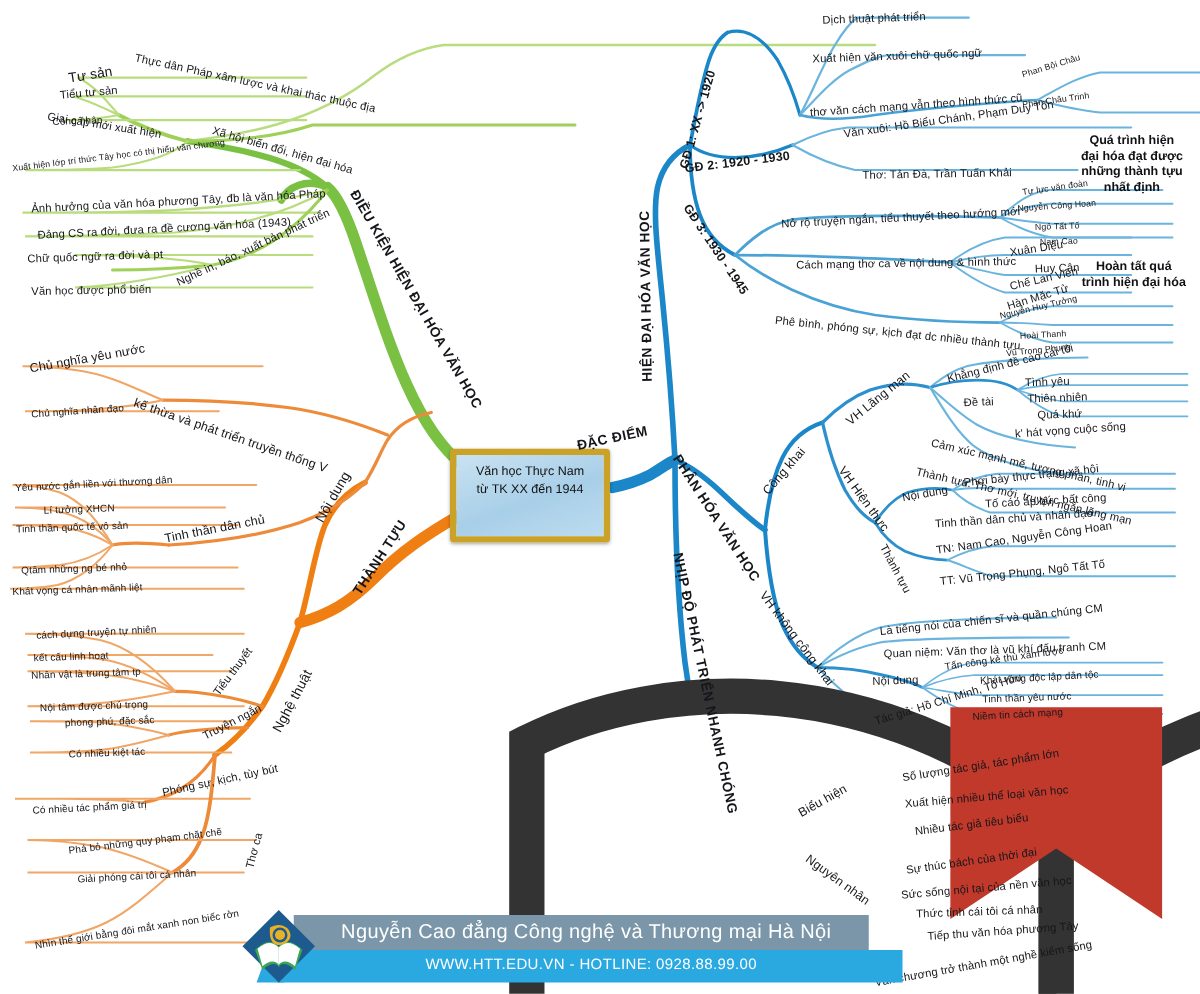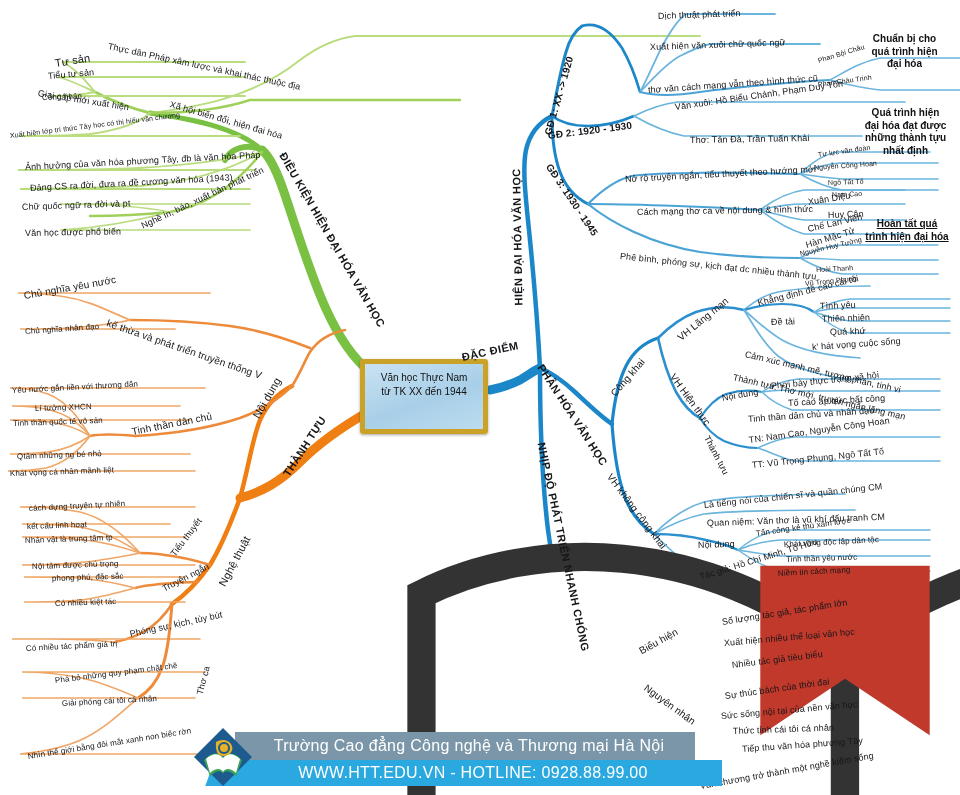--- a/index.html
+++ b/index.html
@@ -77,21 +77,21 @@
     position:absolute; left:28px; top:38px; width:22px; height:26px;
     background:#2aa8e0;
     transform: skewX(-20deg);
   }
   #footer .t1 {
     position:absolute; left:62px; top:15px; width:450px;
     color:#fff; font-size:16px; text-align:center; letter-spacing:.3px;
   }
   #footer .t2 {
     position:absolute; left:46px; top:42px; width:490px;
-    color:#fff; font-size:16px; text-align:center; letter-spacing:.3px;
+    color:#fff; font-size:12px; text-align:center; letter-spacing:.3px;
   }
   #logo { position:absolute; left:10px; top:4px; width:62px; height:62px; }
 </style>
 </head>
 <body>
 
 <div id="mindmap">
 
   <svg viewBox="0 0 960 795">
     <g fill="none" stroke-linecap="round">
@@ -316,28 +316,25 @@
   <div class="lbl s9" style="left:637px; top:208px; transform:rotate(-1deg);">Cách mạng thơ ca về nội dung &amp; hình thức</div>
   <div class="lbl s9" style="left:808px; top:198px; transform:rotate(-9deg);">Xuân Diệu</div>
   <div class="lbl s9" style="left:828px; top:211px; transform:rotate(-2deg);">Huy Cận</div>
   <div class="lbl s9" style="left:808px; top:225px; transform:rotate(-13deg);">Chế Lan Viên</div>
   <div class="lbl s9" style="left:806px; top:241px; transform:rotate(-17deg);">Hàn Mặc Tử</div>
   <div class="lbl s9" style="left:620px; top:252px; transform:rotate(6deg);">Phê bình, phóng sự, kịch đạt dc nhiều thành tựu</div>
   <div class="lbl s7" style="left:800px; top:250px; transform:rotate(-13deg);">Nguyễn Huy Tưởng</div>
   <div class="lbl s7" style="left:816px; top:266px; transform:rotate(-3deg);">Hoài Thanh</div>
   <div class="lbl s7" style="left:805px; top:280px; transform:rotate(-6deg);">Vũ Trọng Phụng</div>
 
-  <div class="note" style="left:852px; top:33px; width:105px;">Chuẩn bị cho
-quá trình hiện
-đại hóa</div>
   <div class="note" style="left:853px; top:107px; width:105px;">Quá trình hiện
 đại hóa đạt được
 những thành tựu
 nhất định</div>
-  <div class="note" style="left:856px; top:218px; width:102px;text-decoration:underline;">Hoàn tất quá
+  <div class="note" style="left:856px; top:208px; width:102px;">Hoàn tất quá
 trình hiện đại hóa</div>
 
   <div class="lbl main" style="left:540px; top:360px; transform:rotate(57deg);">PHÂN HÓA VĂN HỌC</div>
   <div class="lbl s10" style="left:613px; top:390px; transform:rotate(-49deg);">Công khai</div>
   <div class="lbl s10" style="left:679px; top:334px; transform:rotate(-39deg);">VH Lãng mạn</div>
   <div class="lbl s9" style="left:758px; top:299px; transform:rotate(-14deg);">Khẳng định đề cao cái tôi</div>
   <div class="lbl s9" style="left:771px; top:318px; transform:rotate(-2deg);">Đề tài</div>
   <div class="lbl s9" style="left:820px; top:302px; transform:rotate(-2deg);">Tình yêu</div>
   <div class="lbl s9" style="left:822px; top:315px; transform:rotate(-2deg);">Thiên nhiên</div>
   <div class="lbl s9" style="left:830px; top:328px; transform:rotate(-2deg);">Quá khứ</div>
@@ -372,21 +369,21 @@
   <div class="lbl s9" style="left:725px; top:692px; transform:rotate(-8deg);">Sự thúc bách của thời đại</div>
   <div class="lbl s9" style="left:721px; top:712px; transform:rotate(-5deg);">Sức sống nội tại của nền văn học</div>
   <div class="lbl s9" style="left:733px; top:727px; transform:rotate(-2deg);">Thức tỉnh cái tôi cá nhân</div>
   <div class="lbl s9" style="left:742px; top:745px; transform:rotate(-4deg);">Tiếp thu văn hóa phương Tây</div>
   <div class="lbl s9" style="left:700px; top:782px; transform:rotate(-10deg);">Văn chương trở thành một nghề kiếm sống</div>
 
   <div id="footer">
     <div class="bar1"></div>
     <div class="shear"></div>
     <div class="bar2"></div>
-    <div class="t1">Trường Cao đẳng Công nghệ và Thương mại Hà Nội</div>
+    <div class="t1">Nguyễn Cao đẳng Công nghệ và Thương mại Hà Nội</div>
     <div class="t2">WWW.HTT.EDU.VN - HOTLINE: 0928.88.99.00</div>
     <svg id="logo" viewBox="0 0 62 62">
       <polygon points="31,2 60,31 31,60 2,31" fill="#1d5a8e"></polygon>
       <path d="M12 34 C20 26 26 26 31 31 C36 26 42 26 50 34 L44 50 C38 44 32 44 31 48 C30 44 24 44 18 50 Z" fill="#3aa655"></path>
       <path d="M14 33 C21 27 26 27 31 32 L31 46 C29 42 23 42 18 47 Z" fill="#ffffff"></path>
       <path d="M48 33 C41 27 36 27 31 32 L31 46 C33 42 39 42 44 47 Z" fill="#ffffff"></path>
       <path d="M24 16 C30 12 38 14 40 20 C42 26 36 30 31 30 C27 30 23 27 24 16 Z" fill="#e8b226"></path>
       <circle cx="32" cy="22" r="6" fill="#1d5a8e"></circle>
       <circle cx="32" cy="22" r="4" fill="#e8b226"></circle>
     </svg>

